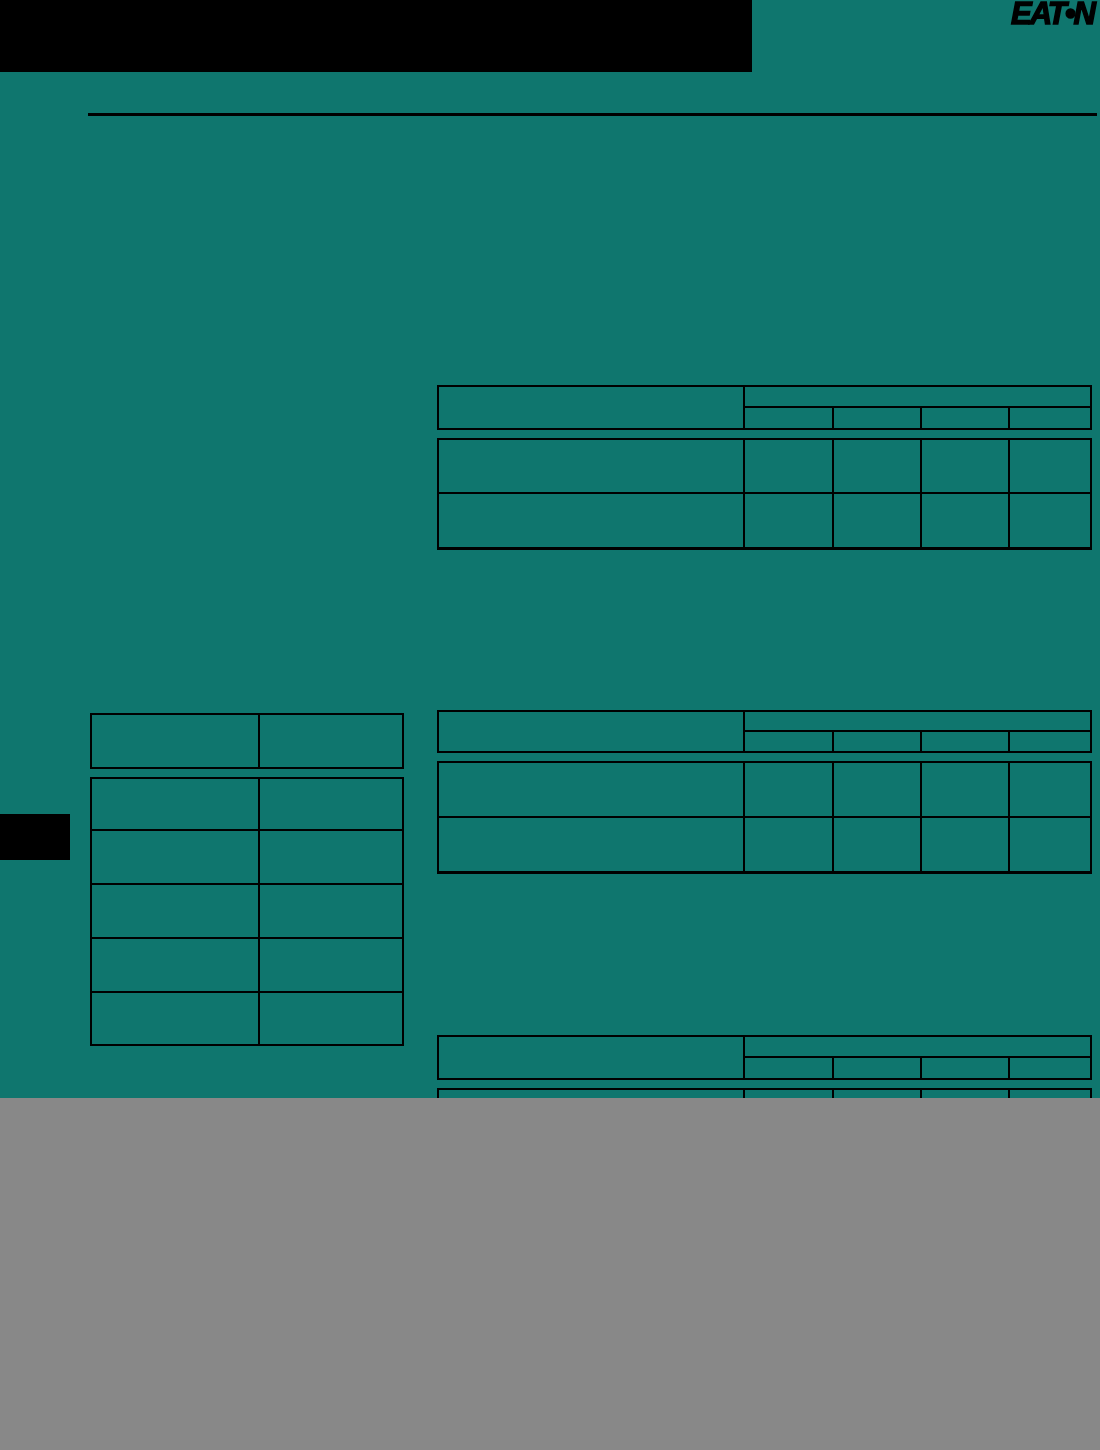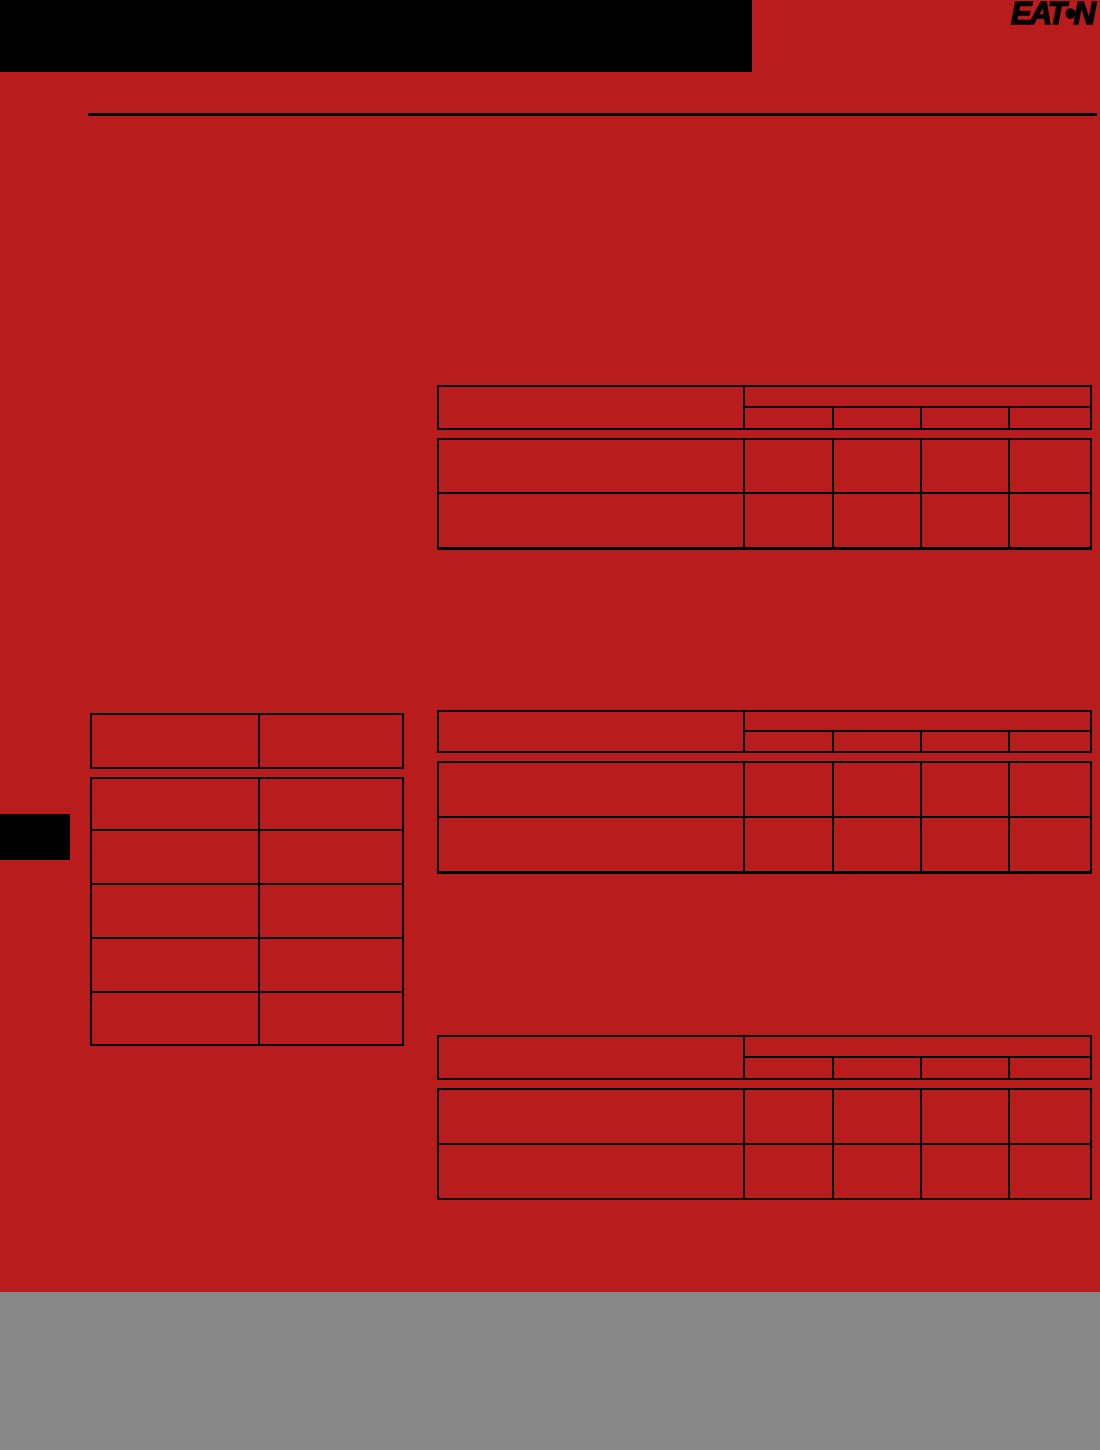--- a/index.html
+++ b/index.html
@@ -2,22 +2,22 @@
 <html><head>
 <meta charset="utf-8">
 <style>
   * { box-sizing: border-box; }
   html, body { margin: 0; padding: 0; background: #888; }
   body { font-family: "Liberation Sans", sans-serif; }
 
   .page {
     position: relative;
     width: 1100px;
-    height: 1292px;
-    background: #b91c1c;
+    height: 1098px;
+    background: #0f766e;
     overflow: hidden;
   }
 
   .abs { position: absolute; }
 
   
   .banner {
     left: 0; top: 0;
     width: 752px; height: 72px;
     background: #000000;

